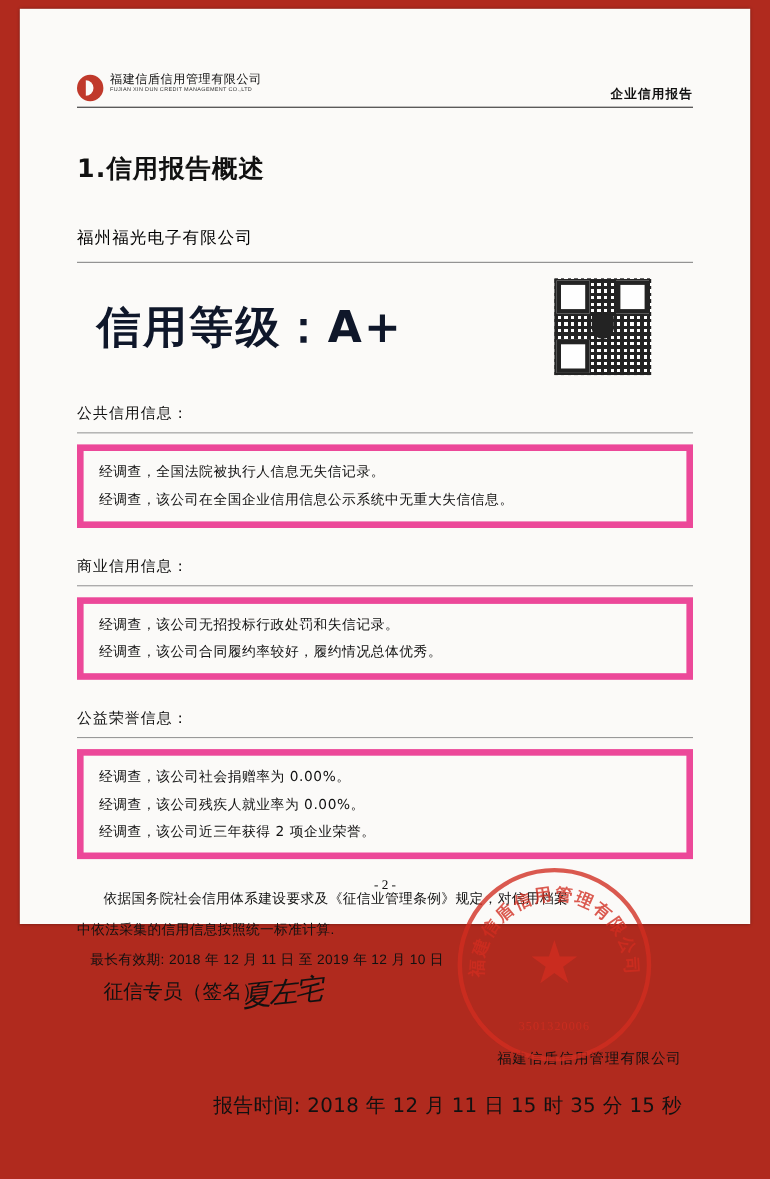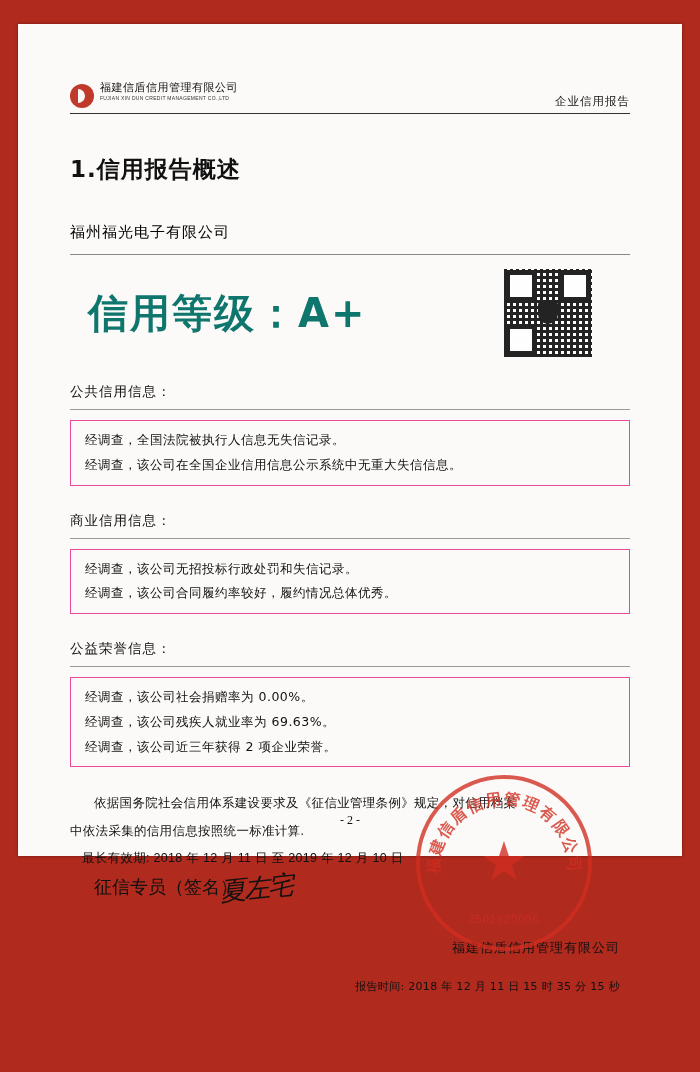--- a/index.html
+++ b/index.html
@@ -4,21 +4,21 @@
 <style>
   html,body{margin:0;padding:0;}
   body{
     width:700px;height:1072px;
     background:#b02a1e;
     font-family:"Liberation Serif", serif;
     overflow:hidden;
   }
   .page{
     position:absolute;
-    left:18px;top:24px;
+    left:18px;top:8px;
     width:664px;height:832px;
     background:#fbfaf8;
     box-shadow:0 0 3px rgba(0,0,0,.4);
   }
   .inner{
     position:absolute;
     left:52px;top:58px;
     width:560px;
     height:950px;
   }
@@ -35,21 +35,21 @@
   .brand-logo:after{
     content:"";position:absolute;left:8px;top:5px;
     width:7px;height:14px;background:#fbfaf8;
     border-radius:0 7px 7px 0;
   }
   .brand-text{line-height:1.1;}
   .brand-cn{font-family:"DejaVu Sans", sans-serif;font-size:11px;color:#111;letter-spacing:.5px;}
   .brand-en{font-family:"Liberation Sans", sans-serif;font-size:5px;color:#333;letter-spacing:.3px;margin-top:2px;}
   .header-right{
     font-family:"DejaVu Sans", sans-serif;font-size:11.5px;color:#111;
-    font-weight:normal;letter-spacing:1px;padding-top:12px;
+    font-weight:bold;letter-spacing:1px;padding-top:12px;
   }
   
   .doc-title{
     text-align:left;font-family:"DejaVu Sans", sans-serif;
     font-size:23px;font-weight:bold;color:#111;
     letter-spacing:1px;margin-top:40px;
   }
   .company{
     font-family:"DejaVu Sans", sans-serif;font-size:15px;color:#000000;
     margin-top:38px;letter-spacing:1px;
@@ -57,21 +57,21 @@
   .rule{
     border:0;border-top:1px solid #888;margin:12px 0 0 0;
   }
   
   .grade-row{
     display:flex;align-items:center;justify-content:space-between;
     margin-top:14px;
   }
   .grade{
     font-family:"DejaVu Sans", sans-serif;
-    font-size:40px;font-weight:bold;color:#0f766e;letter-spacing:2px;
+    font-size:40px;font-weight:bold;color:#0f172a;letter-spacing:2px;
     padding-left:18px;
   }
   .qr{
     width:88px;height:88px;flex:none;margin-right:38px;
     background:
       repeating-linear-gradient(90deg,#111 0 3px,transparent 3px 6px),
       repeating-linear-gradient(0deg,#111 0 3px,transparent 3px 6px);
     background-color:#fff;
     position:relative;
     opacity:.92;
@@ -92,21 +92,21 @@
     border-radius:3px 3px 10px 10px;
   }
   
   .section{margin-top:26px;}
   .section-label{
     font-family:Liberation Serif, serif;font-size:13.5px;color:#111;
     letter-spacing:1px;
   }
   .label-rule{border:0;border-top:1px solid #999;margin:8px 0 10px 0;}
   .box{
-    border:1px solid #ec4899;padding:10px 14px;
+    border:6px solid #ec4899;padding:10px 14px;
   }
   .box p{
     margin:0 0 6px 0;
     font-family:"DejaVu Sans", sans-serif;font-size:12.5px;color:#111;
     letter-spacing:.5px;line-height:1.5;
   }
   .box p:last-child{margin-bottom:0;}
   
   .footer-block{margin-top:26px;position:relative;}
   .footer-block p{
@@ -140,31 +140,31 @@
   }
   .stamp .arc{
     position:absolute;left:0;top:0;width:100%;height:100%;
   }
   .stamp .arc text{
     font-family:"DejaVu Sans", sans-serif;font-size:15px;fill:#d22d20;
     letter-spacing:2px;font-weight:bold;
   }
   .stamp .num{
     position:absolute;left:50%;bottom:22px;transform:translateX(-50%);
-    font-family:Liberation Sans, sans-serif;font-size:11px;color:#d22d20;
+    font-family:Liberation Serif, serif;font-size:11px;color:#d22d20;
     letter-spacing:1px;
   }
   .company-sign{
     text-align:right;margin-top:18px;padding-right:10px;
     font-family:"DejaVu Sans", sans-serif;font-size:13px;color:#111;
     letter-spacing:1px;
   }
   .report-time{
     text-align:right;margin-top:22px;padding-right:10px;
-    font-family:"DejaVu Sans", sans-serif;font-size:11px;color:#111;
+    font-family:"DejaVu Sans", sans-serif;font-size:18px;color:#111;
     letter-spacing:.3px;
   }
   .page-no{
     position:absolute;left:0;right:0;bottom:28px;text-align:center;
     font-family:"Liberation Serif", serif;font-size:12px;color:#111;
   }
 </style>
 </head>
 <body>
 
@@ -211,21 +211,21 @@
         <p>经调查，该公司无招投标行政处罚和失信记录。</p>
         <p>经调查，该公司合同履约率较好，履约情况总体优秀。</p>
       </div>
     </div>
 
     <div class="section">
       <div class="section-label">公益荣誉信息：</div>
       <hr class="label-rule">
       <div class="box">
         <p>经调查，该公司社会捐赠率为 0.00%。</p>
-        <p>经调查，该公司残疾人就业率为 69.63%。</p>
+        <p>经调查，该公司残疾人就业率为 0.00%。</p>
         <p>经调查，该公司近三年获得 2 项企业荣誉。</p>
       </div>
     </div>
 
     <div class="footer-block">
       <p class="indent">依据国务院社会信用体系建设要求及《征信业管理条例》规定，对信用档案</p>
       <p>中依法采集的信用信息按照统一标准计算.</p>
       <p class="indent2">最长有效期: 2018 年 12 月 11 日 至  2019 年 12 月 10 日</p>
 
       <div class="sign-line">

